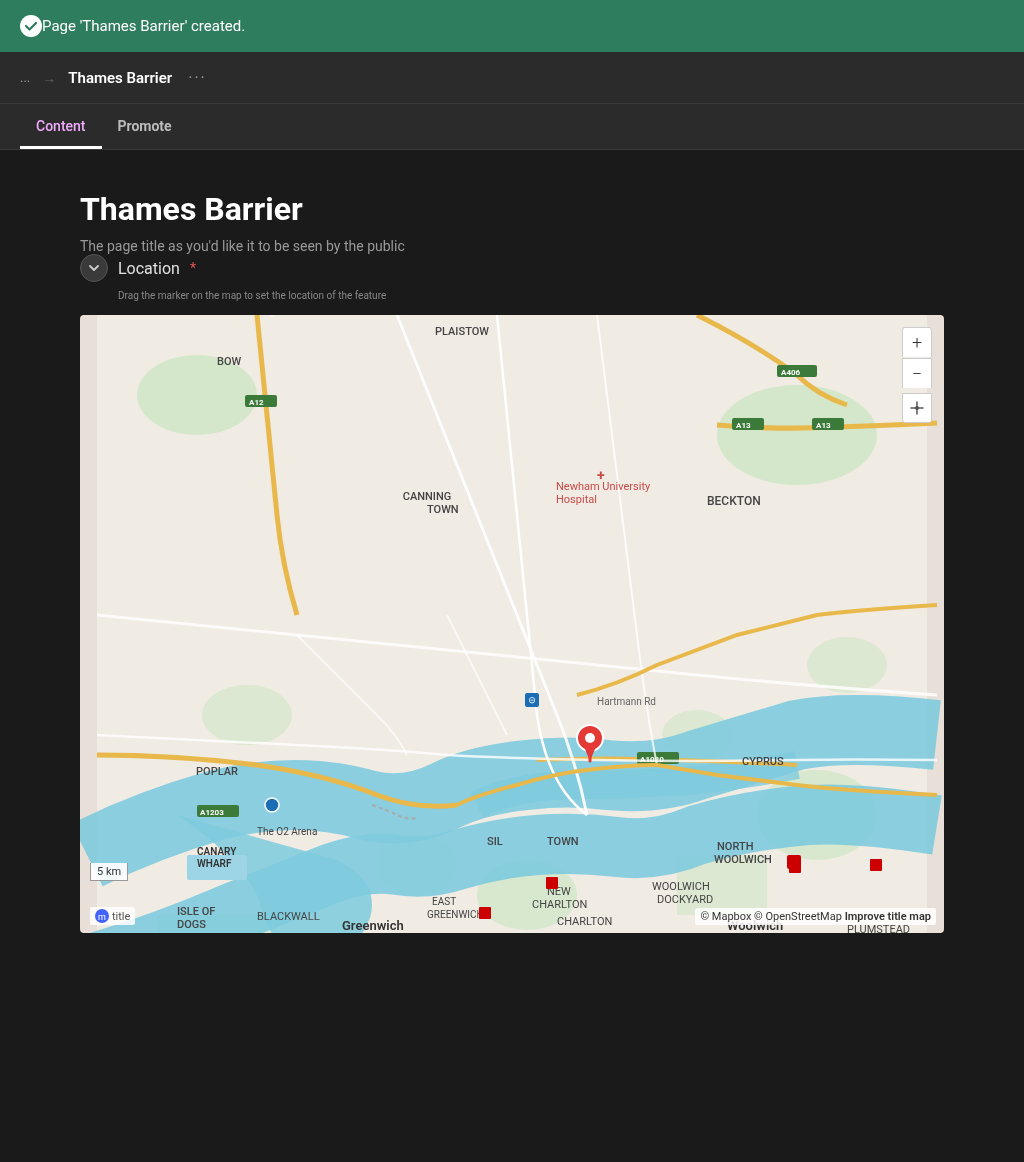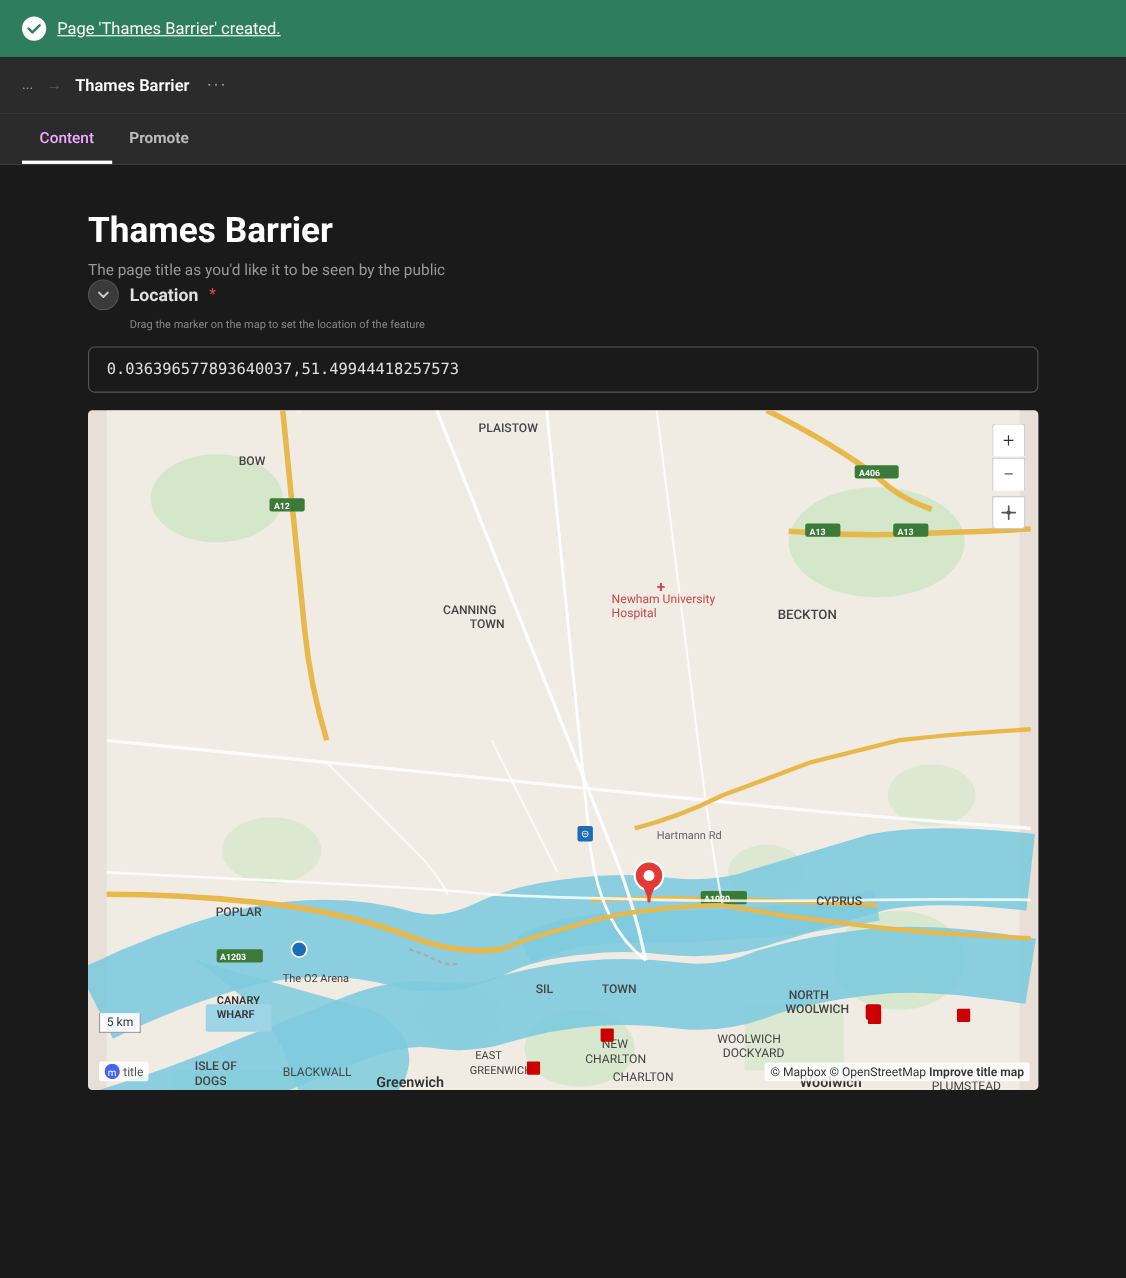--- a/index.html
+++ b/index.html
@@ -11,23 +11,21 @@
       min-height: 1162px;
     }
 
     
     .success-banner {
       background: #2e7d5e;
       color: #fff;
       padding: 10px 20px;
       display: flex;
       align-items: center;
-      gap: 10px;
       height: 52px;
-      text-decoration: underline;
     }
     .success-icon {
       width: 22px;
       height: 22px;
       border-radius: 50%;
       background: #fff;
       display: flex;
       align-items: center;
       justify-content: center;
       flex-shrink: 0;
@@ -129,21 +127,21 @@
       background: #3a3a3a;
       border: 1px solid #555;
       display: flex;
       align-items: center;
       justify-content: center;
       cursor: pointer;
       flex-shrink: 0;
     }
     .section-label {
       font-size: 16px;
-      font-weight: 700;
+      font-weight: 400;
       color: #e0e0e0;
     }
     .required-star {
       color: #e05252;
       font-size: 14px;
     }
     .section-description {
       font-size: 10px;
       color: #888;
       margin-bottom: 14px;
@@ -305,21 +303,20 @@
       <div class="section-toggle">
         <svg width="12" height="12" viewBox="0 0 12 12">
           <path d="M2 4l4 4 4-4" stroke="#ccc" stroke-width="1.8" fill="none" stroke-linecap="round" stroke-linejoin="round"></path>
         </svg>
       </div>
       <span class="section-label">Location</span>
       <span class="required-star">*</span>
     </div>
     <p class="section-description">Drag the marker on the map to set the location of the feature</p>
 
-    <input class="coords-input" type="text" value="0.036396577893640037,51.49944418257573" style="">
 
     
     <div class="map-container">
       
       <svg class="map-svg" viewBox="0 0 830 618" xmlns="http://www.w3.org/2000/svg">
 
         <rect width="830" height="618" fill="#f0ebe3"></rect>
 
         <ellipse cx="100" cy="80" rx="60" ry="40" fill="#c8e6c0" opacity="0.7"></ellipse>
         <ellipse cx="700" cy="120" rx="80" ry="50" fill="#c8e6c0" opacity="0.7"></ellipse>

